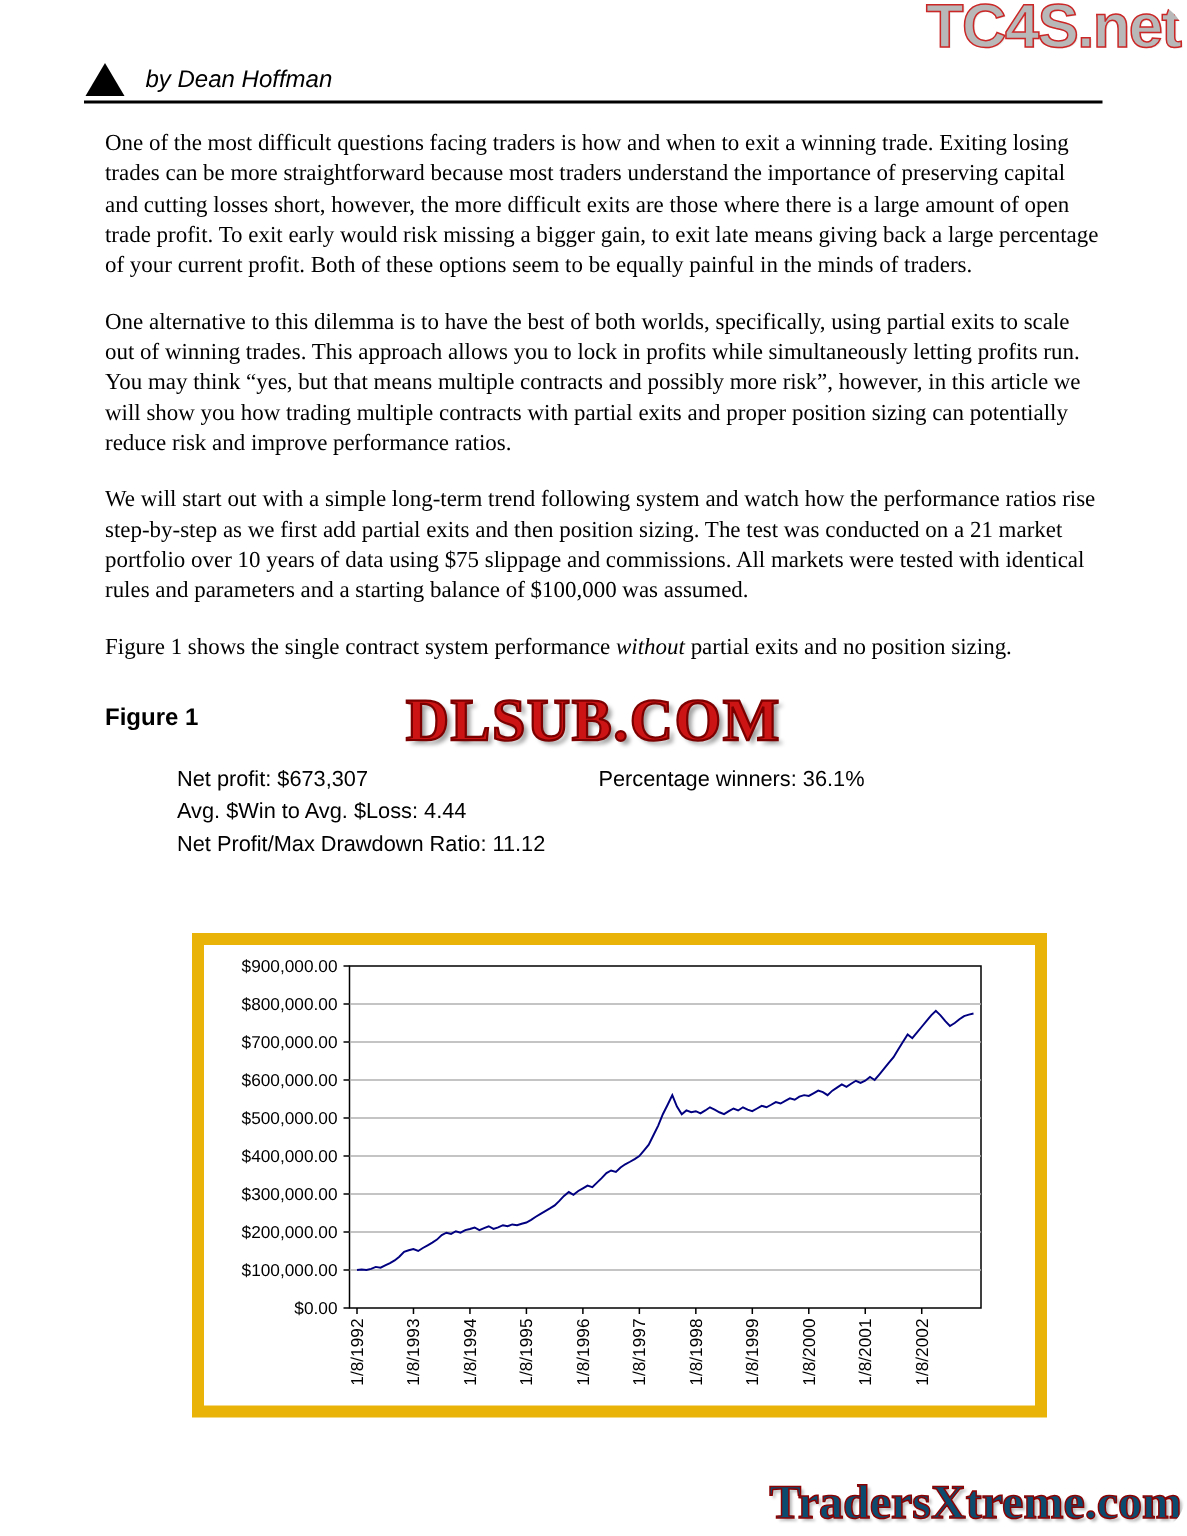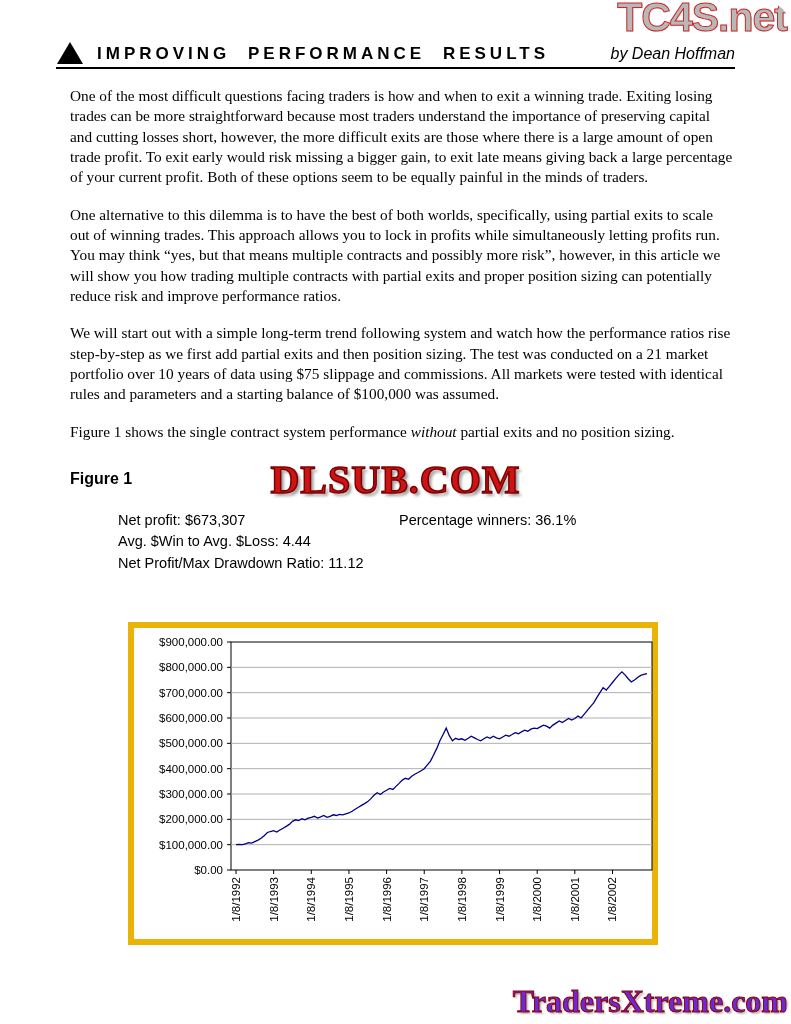--- a/index.html
+++ b/index.html
@@ -54,41 +54,40 @@
     color:#cc1414; -webkit-text-stroke:1.5px #7c0000;
     text-shadow:3px 3px 3px #9f9f9f;
   }
   .stats {
     margin:8px 0 0 118px;
     font-family:"Liberation Sans", sans-serif; font-size:14.5px;
   }
   .stats-grid { display:grid; grid-template-columns:281px auto; row-gap:5px; }
   .stats-ratio { margin-top:6px; }
   .chart-box {
-    position:absolute; left:128px; top:622px; width:530px; height:323px;
-    border:6px solid #eab308; background:#fff;
+    position:absolute; left:128px; top:622px; width:570px; height:323px;
+    border:8px solid #eab308; background:#fff;
   }
   .footer-logo {
     position:absolute; right:3px; bottom:4px;
     font-family:"Liberation Serif", serif; font-weight:bold;
     font-size:32px; white-space:nowrap;
-    color:#6d28d9; -webkit-text-stroke:1px #8b0000;
+    color:#0c4a6e; -webkit-text-stroke:1px #8b0000;
     text-shadow:2px 2px 2px #b9b9b9;
   }
 </style>
 </head>
 <body>
 
 <div class="page">
 
   <div class="tc4s">TC4S.net</div>
 
   <div class="title-row">
     <span class="tri"></span>
-    <h1 class="title">IMPROVING PERFORMANCE RESULTS</h1>
     <span class="byline">by Dean Hoffman</span>
   </div>
 
   <hr class="rule">
 
 
   <p class="body-p">One of the most difficult questions facing traders is how and when to exit a winning trade. Exiting losing trades can be more straightforward because most traders understand the importance of preserving capital and cutting losses short, however, the more difficult exits are those where there is a large amount of open trade profit. To exit early would risk missing a bigger gain, to exit late means giving back a large percentage of your current profit. Both of these options seem to be equally painful in the minds of traders.</p>
   <p class="body-p">One alternative to this dilemma is to have the best of both worlds, specifically, using partial exits to scale out of winning trades. This approach allows you to lock in profits while simultaneously letting profits run. You may think “yes, but that means multiple contracts and possibly more risk”, however, in this article we will show you how trading multiple contracts with partial exits and proper position sizing can potentially reduce risk and improve performance ratios.</p>
   <p class="body-p">We will start out with a simple long-term trend following system and watch how the performance ratios rise step-by-step as we first add partial exits and then position sizing. The test was conducted on a 21 market portfolio over 10 years of data using $75 slippage and commissions. All markets were tested with identical rules and parameters and a starting balance of $100,000 was assumed.</p>
   <p class="body-p"><span>Figure 1 shows the single contract system performance </span><em>without</em><span> partial exits and no position sizing.</span></p>

